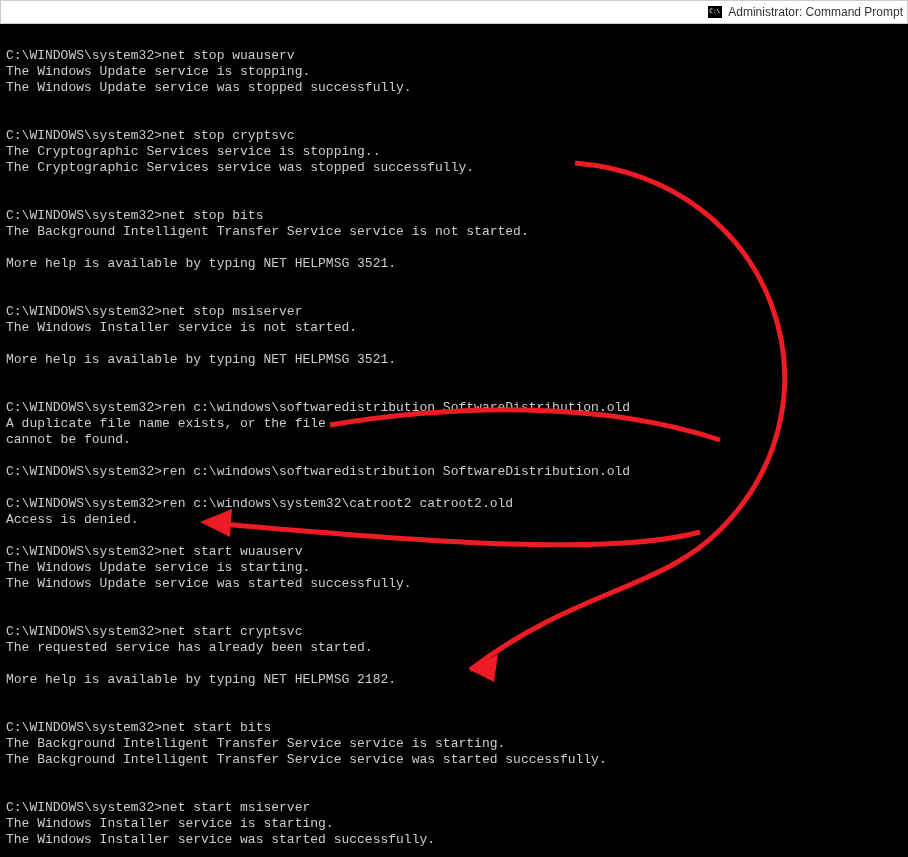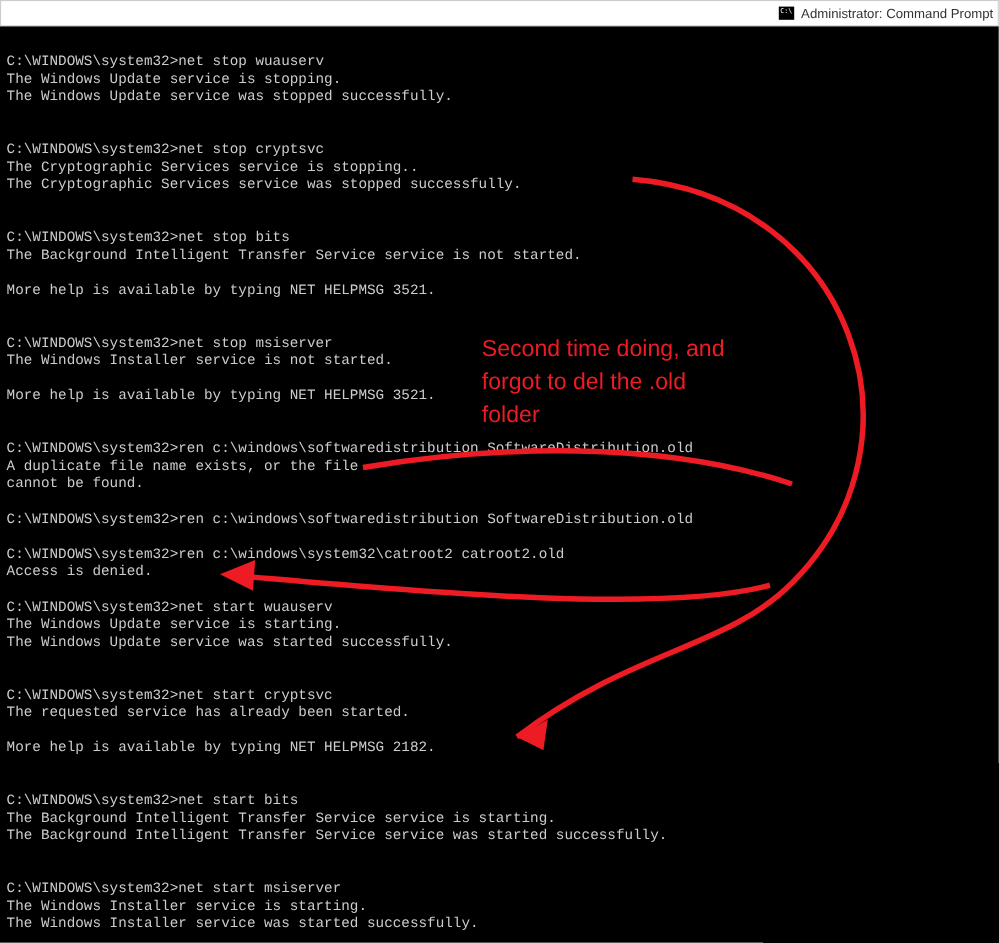--- a/index.html
+++ b/index.html
@@ -104,16 +104,13 @@
 
     <path class="red-stroke" d="M 575 163 C 775 180, 850 400, 720 530 C 660 590, 575 590, 470 670"></path>
 
     <polygon class="red-fill" points="470,670 498,654 494,682"></polygon>
 
     <path class="red-stroke" d="M 720 440 C 600 400, 450 405, 330 425"></path>
 
     <path class="red-stroke" d="M 700 532 C 600 560, 350 535, 210 523"></path>
     <polygon class="red-fill" points="200,522 232,509 230,537"></polygon>
   </svg>
-  <div class="annotation-text" style="top:303px; left:438px;">Second time doing, and
-forgot to del the .old
-folder</div>
 </div>
 
 </body></html>

